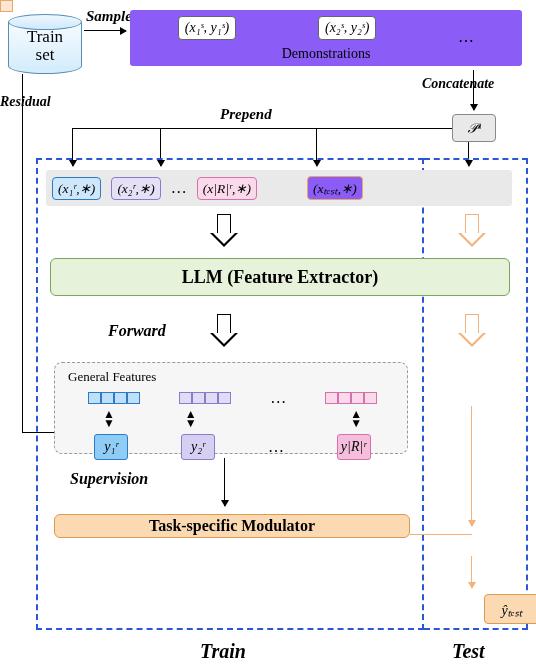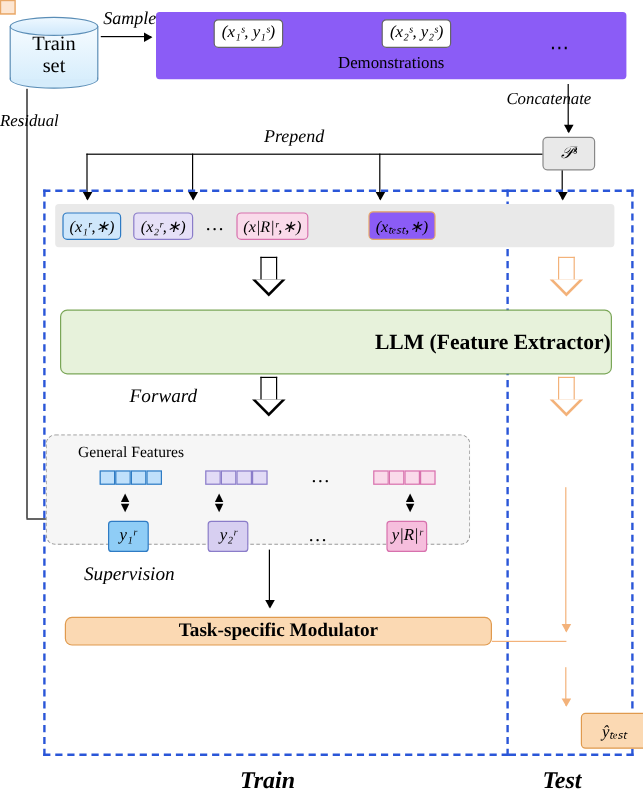--- a/index.html
+++ b/index.html
@@ -132,31 +132,31 @@
   .inbox {
     border:1.5px solid; border-radius:4px; padding:2px 5px;
     font-style:italic; font-size:13.5px; white-space:nowrap;
   }
   .c-blue  { background:#cfe7fb; border-color:#2e7bc4; }
   .c-purp  { background:#e6e0f7; border-color:#8a7cc9; }
   .c-pink  { background:#fadaea; border-color:#d771ad; }
   .c-orng  { background:#8b5cf6; border-color:#e8a766; }
 
   .llm {
-    position:absolute; left:50px; top:258px; width:460px; height:54px;
+    position:absolute; left:50px; top:258px; width:460px; height:38px;
     background:#e7f2db; border:1.5px solid #7aa657; border-radius:6px;
-    display:flex; align-items:center; justify-content:flex-end;
+    display:flex; align-items:center; justify-content:center;
     font-size:18px; font-weight:bold;
   }
 
   
   .features {
-    position:absolute; left:38px; top:362px; width:354px; height:92px;
+    position:absolute; left:54px; top:362px; width:354px; height:92px;
     border:1.5px dashed #999; border-radius:8px; background:#f6f6f6;
-    padding:6px 10px 4px 26px;
+    padding:6px 10px 4px 13px;
   }
   .feat-label { font-size:13px; }
   .feat-row {
     display:flex; align-items:center; justify-content:space-around; margin-top:4px;
   }
   .cells { display:flex; }
   .cell {
     width:13px; height:12px; border:1px solid;
   }
   .cells.blue .cell  { background:#bfe0fb; border-color:#2e7bc4; }
@@ -196,21 +196,21 @@
     content:""; position:absolute; left:-4px; bottom:-1px;
     border-top:7px solid #f3b27a; border-left:4px solid transparent; border-right:4px solid transparent;
   }
   .oline { position:absolute; border-top:1.5px solid #f3b27a; height:0; }
 
   .region-label {
     position:absolute; font-style:italic; font-weight:bold; font-size:20px;
   }
 
   .annot {
-    position:absolute; font-style:italic; font-weight:normal; font-size:16px;
+    position:absolute; font-style:italic; font-weight:bold; font-size:16px;
   }
 </style>
 </head>
 <body>
 
 <div class="cylinder">
   <div class="cyl-bot"></div>
   <div class="cyl-body"></div>
   <div class="cyl-top"></div>
   <div class="cyl-label">Train<br>set</div>

